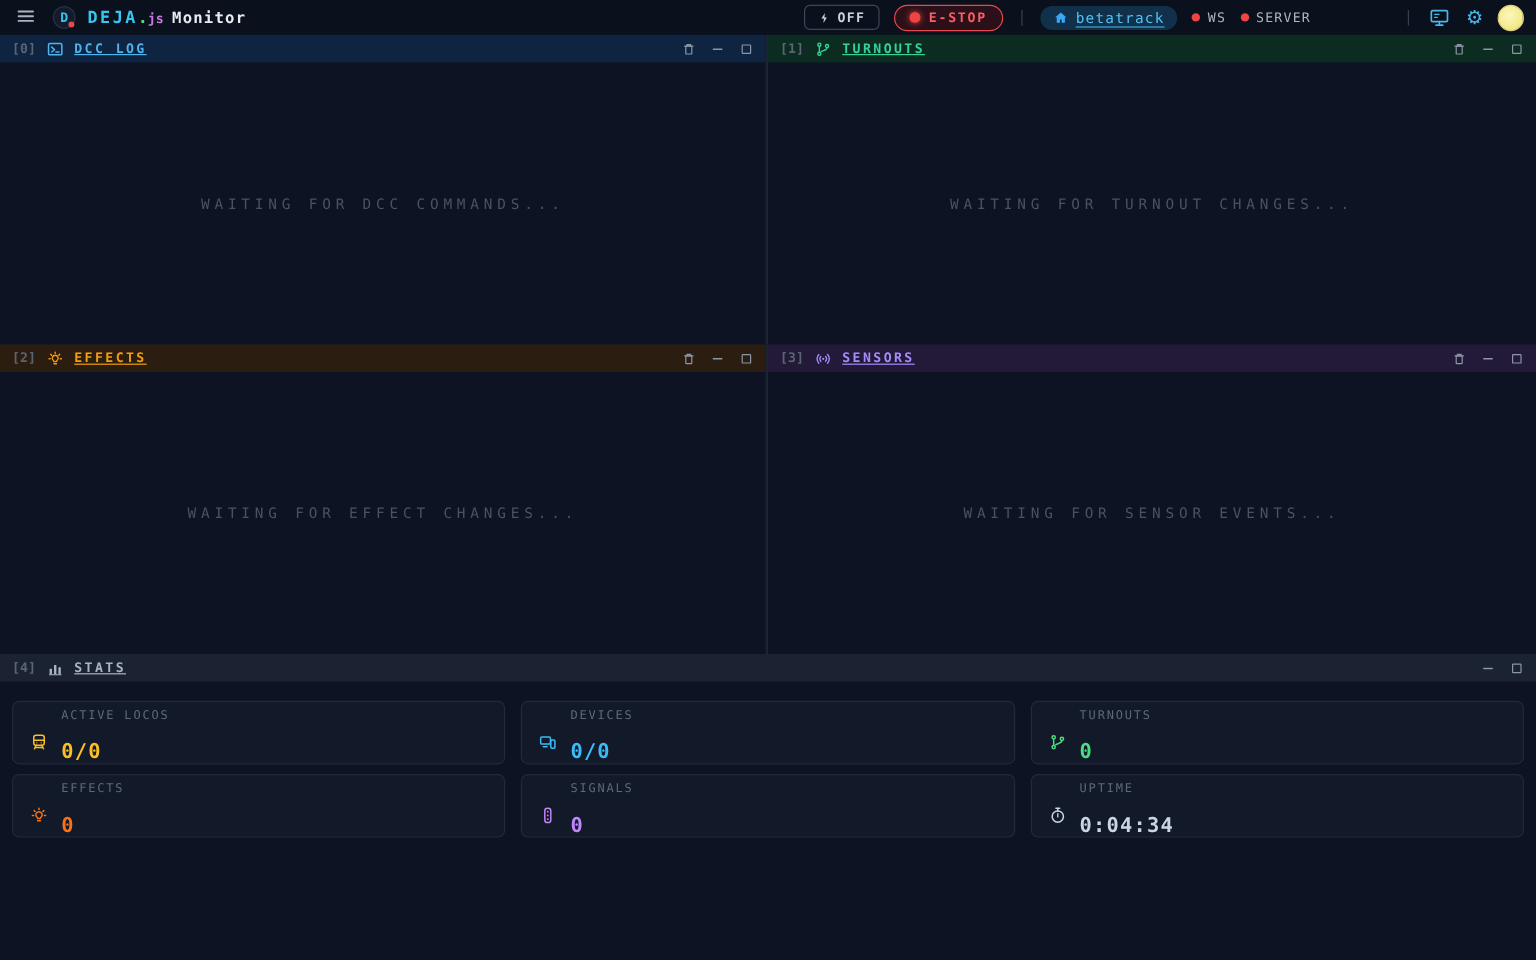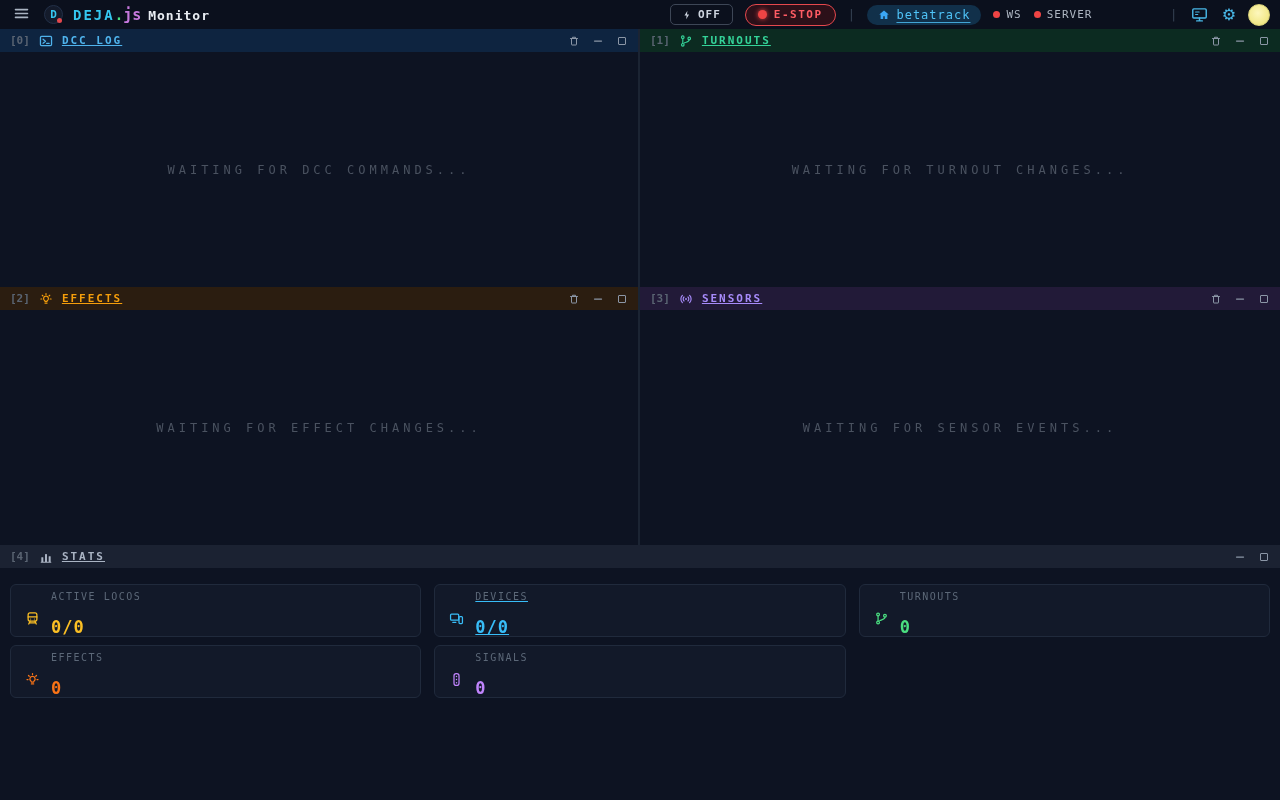--- a/index.html
+++ b/index.html
@@ -15,21 +15,21 @@
   .hamburger { width:22px; height:22px; color:#aab4c2; }
   .hamburger svg { width:17px; height:17px; }
   .logo { width:19px; height:19px; border-radius:50%; background:#141b2b; border:1px solid #233048;
     position:relative; display:flex; align-items:center; justify-content:center;
     color:#35c7f0; font-weight:bold; font-size:11px; margin-left:2px; }
   .logo::after { content:""; position:absolute; right:0px; bottom:0px; width:5px; height:5px;
     border-radius:50%; background:#e5484d; }
   .brand { display:flex; align-items:baseline; font-weight:bold; }
   .brand .b-name { color:#35c7f0; font-size:14px; letter-spacing:2px; }
   .brand .b-dot { color:#4ade80; font-size:14px; }
-  .brand .b-suffix { color:#c678dd; font-size:15px; margin-right:7px; }
+  .brand .b-suffix { color:#c678dd; font-size:11px; margin-right:7px; }
   .brand .b-title { color:#e8ecf2; font-size:13px; letter-spacing:1px; }
   .tb-right { margin-left:auto; display:flex; align-items:center; gap:12px; }
   .btn-off { display:inline-flex; align-items:center; gap:6px; height:21px; padding:0 11px;
     border:1px solid #3d4656; border-radius:5px; background:transparent; color:#cdd4df;
     font-family:inherit; font-size:11px; font-weight:bold; letter-spacing:1px; cursor:pointer; }
   .btn-off svg { width:10px; height:12px; }
   .btn-estop { display:inline-flex; align-items:center; gap:7px; height:22px; padding:0 12px;
     border:1px solid #e5484d; border-radius:11px; background:#2c1019; color:#ff5c64;
     font-family:inherit; font-size:11px; font-weight:bold; letter-spacing:1.5px; cursor:pointer; }
   .estop-dot { width:9px; height:9px; border-radius:50%; background:#ef4444;
@@ -74,21 +74,21 @@
   .hdr-stats .pane-icon, .hdr-stats .pane-title { color:#aab4c4; }
   .stats-body { flex:1; padding:16px 10px 0 10px; display:flex; flex-direction:column; }
   .cards { display:grid; grid-template-columns:1fr 1fr 1fr; gap:8px 13px; }
   .card { height:53px; background:#121929; border:1px solid #202a3c; border-radius:6px;
     display:flex; align-items:center; gap:11px; padding:0 14px; }
   .card-icon { display:inline-flex; align-self:flex-end; margin-bottom:10px; }
   .card-icon svg { width:15px; height:15px; }
   .card-col { display:flex; flex-direction:column; gap:15px; padding-top:6px; }
   .card-label { color:#5c6878; font-size:10px; letter-spacing:1.5px; }
   .card-value { font-size:17px; font-weight:bold; letter-spacing:1px; }
-  .c-yellow { color:#fbbf24; } .c-blue { color:#38bdf8;text-decoration:underline; } .c-green { color:#4ade80; }
+  .c-yellow { color:#fbbf24; } .c-blue { color:#38bdf8; } .c-green { color:#4ade80; }
   .c-orange { color:#f97316; } .c-purple { color:#c084fc; } .c-slate { color:#cbd5e1; }
   .sections { margin-top:13px; display:grid; grid-template-columns:1fr 1fr; gap:13px; }
   .section-card { height:86px; background:#0f1627; border:1px solid #1e2636; border-radius:8px;
     padding:9px 12px; }
   .section-label { color:#566170; font-size:10px; letter-spacing:1px; }
 </style>
 </head>
 <body>
 
 <div class="app">
@@ -424,19 +424,32 @@
                 <circle cx="12" cy="12" r="1.2" fill="currentColor" stroke="none"></circle>
                 <circle cx="12" cy="17" r="1.2" fill="currentColor" stroke="none"></circle>
               </svg>
             </span>
           <span class="card-col">
             <span class="card-label">SIGNALS</span>
             <span class="card-value">0</span>
           </span>
         </div>
 
+        <div class="card c-slate">
+          <span class="card-icon">
+              <svg viewBox="0 0 24 24" fill="none" stroke="currentColor" stroke-width="2" stroke-linecap="round">
+                <circle cx="12" cy="13.5" r="7.5"></circle>
+                <path d="M12 9.8v4.2" stroke-width="1.8"></path>
+                <path d="M9.5 2.5h5M12 2.5V6"></path>
+              </svg>
+            </span>
+          <span class="card-col">
+            <span class="card-label">UPTIME</span>
+            <span class="card-value">0:04:34</span>
+          </span>
+        </div>
       </div>
 
       <div class="sections">
       </div>
     </div>
   </section>
 </div>
 
 </body></html>

